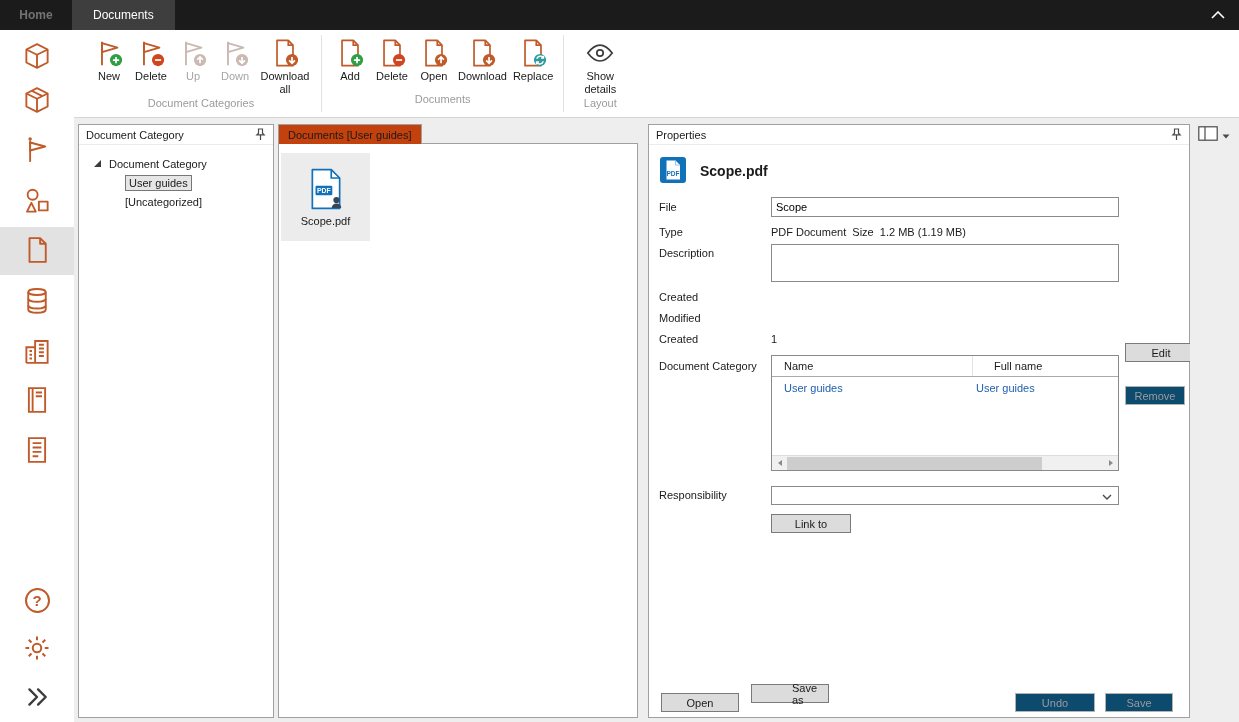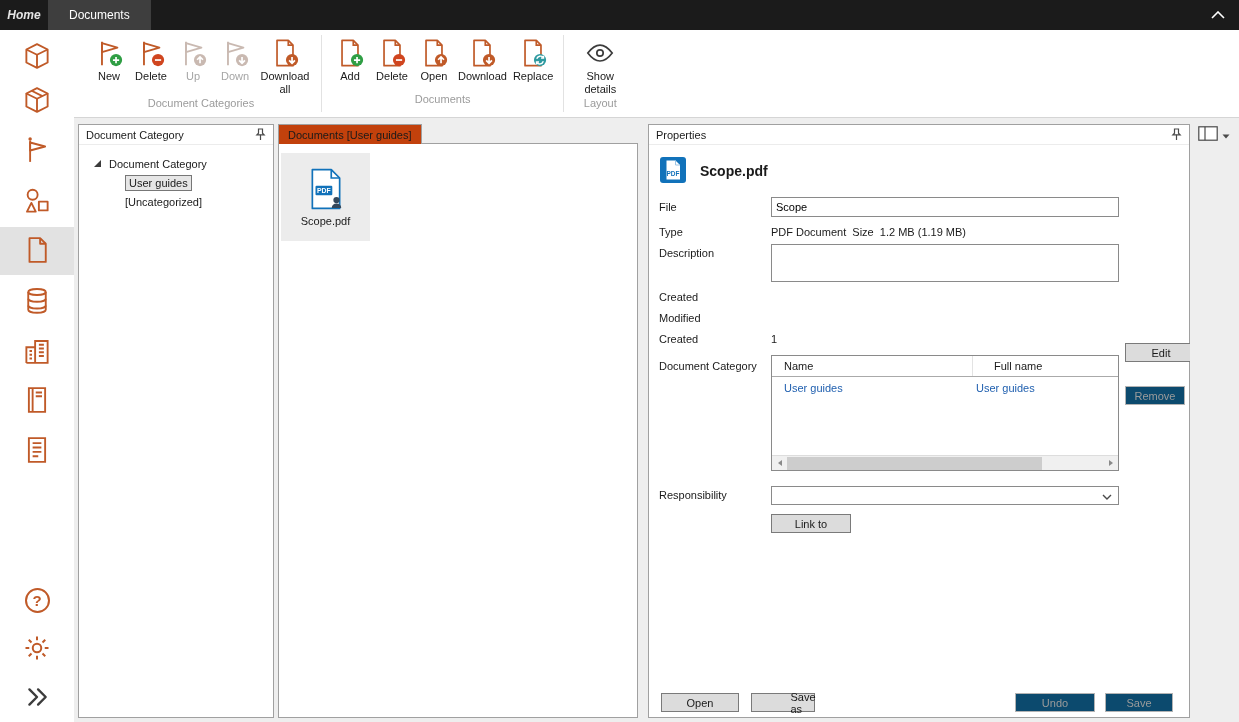--- a/index.html
+++ b/index.html
@@ -2,21 +2,21 @@
 <html><head>
 <meta charset="utf-8">
 <style>
   * { margin:0; padding:0; box-sizing:border-box; }
   html,body { width:1239px; height:722px; }
   body { font-family:"Liberation Sans",sans-serif; font-size:11px; color:#1a1a1a; background:#eee; overflow:hidden; }
   .app { position:relative; width:1239px; height:722px; background:#eeeeee; }
 
   
   .titlebar { position:absolute; top:0; left:0; width:100%; height:30px; background:#1b1b1b; display:flex; align-items:stretch; }
-  .home-btn { width:48px; color:#e5e5e5; font-size:12px; font-weight:bold; display:flex; align-items:center; justify-content:center;font-style:italic; }
+  .home-btn { width:72px; color:#737373; font-size:12px; font-weight:bold; display:flex; align-items:center; justify-content:center; }
   .doc-tab { background:#3e3e3e; color:#fff; font-size:12px; padding:0 21px; display:flex; align-items:center; }
   .title-chevron { position:absolute; right:6px; top:0; width:30px; height:30px; display:flex; align-items:center; justify-content:center; cursor:pointer; }
 
   
   .ribbon { position:absolute; top:30px; left:74px; right:0; height:88px; background:#fff; border-bottom:1px solid #d5d5d5; display:flex; align-items:stretch; padding-left:10px; }
   .ribbon-group { display:flex; flex-direction:column; padding:0 4px; }
   .rg-buttons { flex:1; display:flex; align-items:flex-start; padding-top:5px; }
   .rg-label { text-align:center; color:#9b9b9b; padding-bottom:12px; white-space:nowrap; }
   .ribbon-sep { width:1px; background:#e2e2e2; margin:5px 3px 5px 3px; }
   .ribbon-btn { display:flex; flex-direction:column; align-items:center; min-width:42px; max-width:58px; padding:2px 3px; gap:1px; cursor:pointer;justify-content:space-between; }
@@ -75,21 +75,21 @@
   .scroll-arrow { position:absolute; top:0; width:15px; height:14px; display:flex; align-items:center; justify-content:center; cursor:pointer; }
   .scroll-arrow.left { left:0; } .scroll-arrow.right { right:0; }
   .scroll-thumb { position:absolute; left:15px; top:1px; width:255px; height:13px; background:#cdcdcd; cursor:pointer; }
 
   .btn { display:flex; align-items:center; justify-content:center; background:#dcdcdc; border:1px solid #7a7a7a; height:19px; font-size:11px; cursor:pointer; }
   .btn.disabled { color:#9b9b9b; border-color:#b3b3b3; background:#0c4a6e; cursor:default; }
   .btn-edit { position:absolute; left:476px; top:218px; width:72px; }
   .btn-remove { position:absolute; left:476px; top:261px; width:60px; }
   .btn-linkto { position:absolute; left:122px; top:389px; width:80px; }
   .btn-open { position:absolute; left:12px; bottom:5px; width:78px; }
-  .btn-saveas { position:absolute; left:102px; bottom:5px; width:64px;padding-left:40px; }
+  .btn-saveas { position:absolute; left:102px; bottom:14px; width:78px;padding-left:40px; }
   .btn-undo { position:absolute; left:366px; bottom:5px; width:80px; }
   .btn-save { position:absolute; left:456px; bottom:5px; width:68px; }
 
   .combo { position:absolute; left:122px; top:361px; width:348px; height:19px; border:1px solid #8a8a8a; background:#fff; display:flex; align-items:center; justify-content:flex-end; padding-right:6px; cursor:pointer; }
 
   
   .right-strip { position:absolute; left:1116px; top:0; right:0; bottom:0; background:#eeeeee; }
   .layout-tool { position:absolute; top:8px; left:8px; display:flex; align-items:center; gap:4px; cursor:pointer; }
 </style>
 </head>

